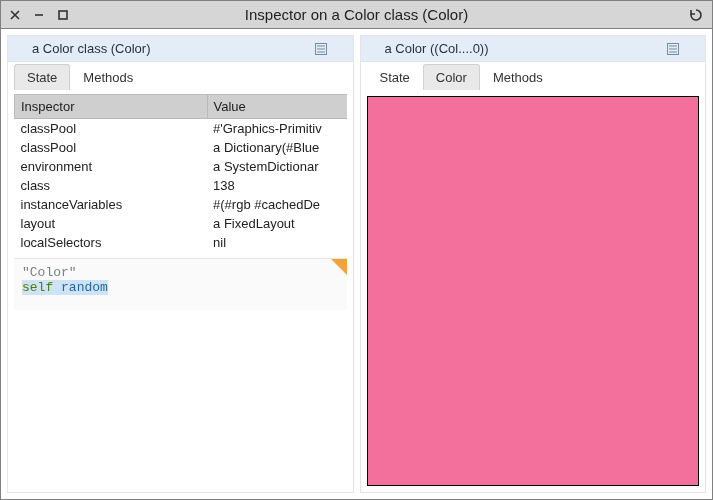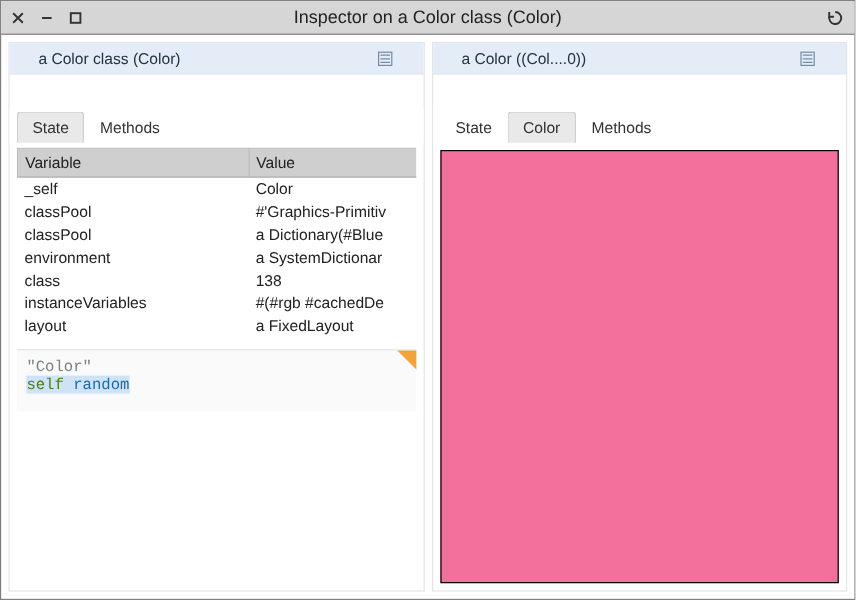--- a/index.html
+++ b/index.html
@@ -14,21 +14,21 @@
   .content{ flex:1; display:flex; padding:6px; gap:6px; min-height:0; }
 
   .pane{ flex:1; border:1px solid #e4e4e4; background:#fff; display:flex; flex-direction:column; min-width:0; }
   .pane-left{ }
   .pane-right{ }
 
   .paneheader{ height:26px; background:#e4edf7; display:flex; align-items:center; padding:0 24px; border-bottom:1px solid #dfe6ee; color:#234; }
   .paneheader .label{ flex:1; overflow:hidden; white-space:nowrap; text-overflow:ellipsis; }
   .paneheader .menu-icon{ width:16px; height:16px; opacity:.6; }
 
-  .tabs{ display:flex; align-items:flex-end; height:28px; padding:0 6px; gap:0; background:#fff;margin-top:29px; }
+  .tabs{ display:flex; align-items:flex-end; height:28px; padding:0 6px; gap:0; background:#fff; }
   .tab{ padding:5px 12px 5px 12px; border:1px solid transparent; border-bottom:none; color:#333; cursor:default; font-size:13px; }
   .tab.active{ background:#e9e9e9; border-color:#d0d0d0; border-radius:3px 3px 0 0; }
   .tab.inactive{ color:#333; background:transparent; }
 
   .table-wrap{ margin:4px 6px 0 6px; border:0; }
   table.vars{ width:100%; border-collapse:collapse; table-layout:fixed; font-size:13px; }
   table.vars thead th{ background:#cfcfcf; color:#222; text-align:left; font-weight:normal; padding:4px 6px; border:1px solid #bababa; }
   table.vars thead th:nth-child(1){ width:58%; }
   table.vars thead th:nth-child(2){ width:42%; border-right:none; }
   table.vars tbody td{ padding:2px 6px; white-space:nowrap; overflow:hidden; }
@@ -94,29 +94,25 @@
       <div class="tabs">
         <div class="tab active"><span>State</span></div>
         <div class="tab inactive"><span>Methods</span></div>
       </div>
 
       <div class="table-wrap scroll-fade">
         <div class="table-scroll">
         <table class="vars">
           <thead>
             <tr>
-              <th>Variable</th>
+              <th>Inspector</th>
               <th>Value</th>
             </tr>
           </thead>
           <tbody>
-            <tr>
-                  <td>_self</td>
-                  <td>Color</td>
-                </tr>
             <tr>
                   <td>classPool</td>
                   <td>#'Graphics-Primitiv</td>
                 </tr>
             <tr>
                   <td>classPool</td>
                   <td>a Dictionary(#Blue</td>
                 </tr>
             <tr>
                   <td>environment</td>

